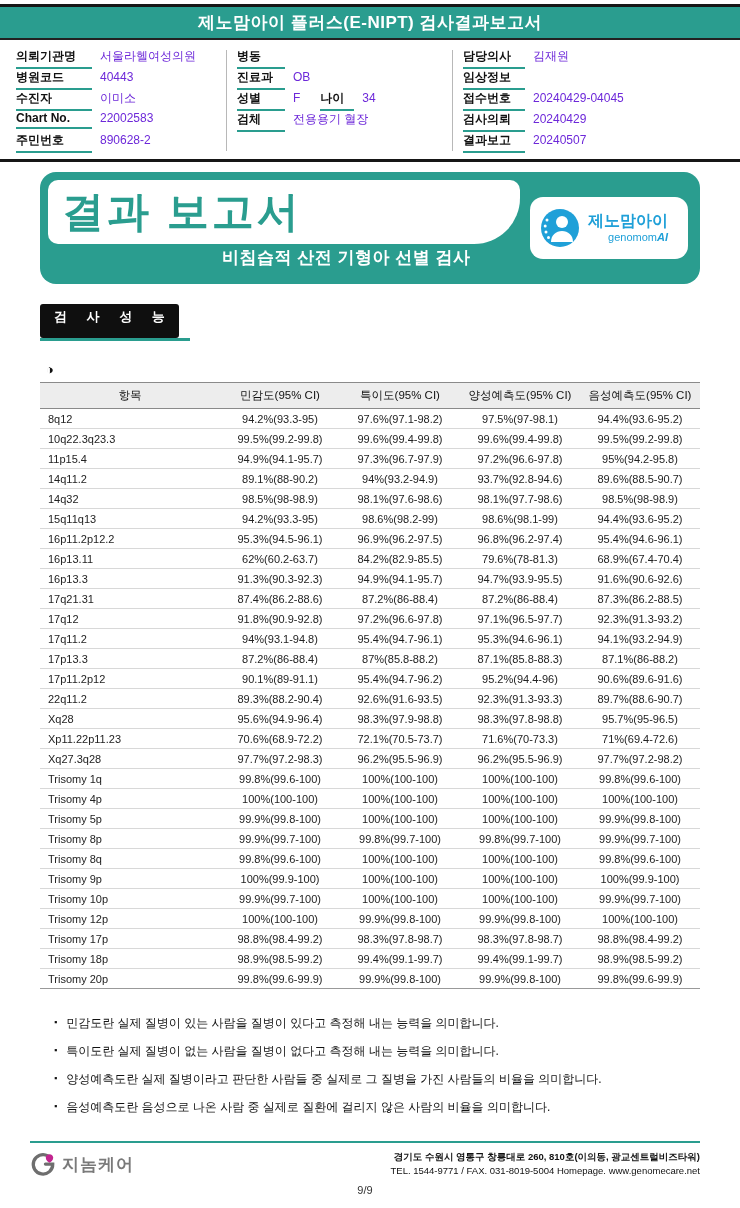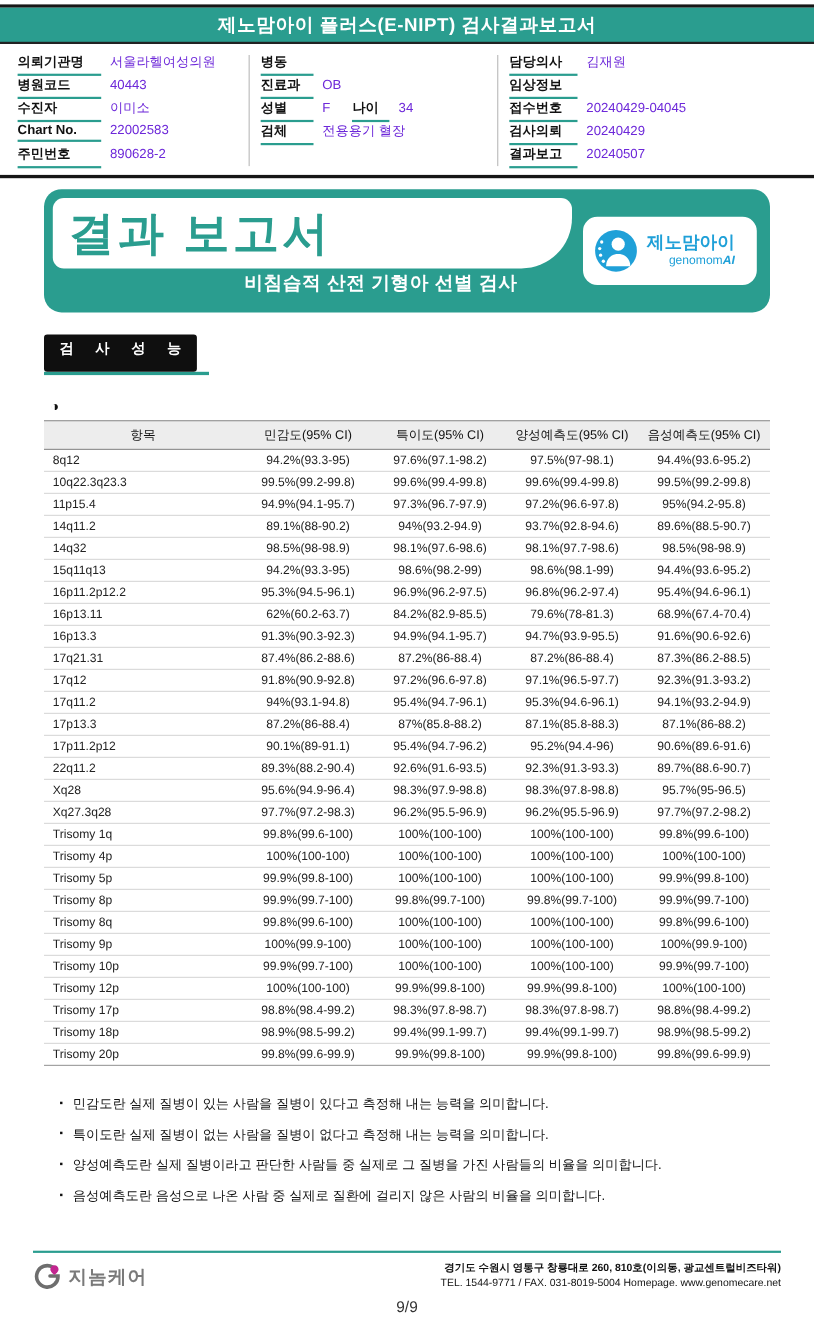--- a/index.html
+++ b/index.html
@@ -47,29 +47,29 @@
   .perf th { background:#ededed; font-size:11.5px; font-weight:400; color:#111; padding:5px 2px; border-top:1px solid #8a8a8a; border-bottom:1px solid #8a8a8a; }
   .perf th:first-child { width:180px; }
   .perf td { font-size:11px; color:#222; text-align:center; padding:3.5px 2px; border-bottom:1px solid #d8d8d8; white-space:nowrap; }
   .perf td:first-child { text-align:left; padding-left:8px; }
   .perf tbody tr:last-child td { border-bottom:1px solid #999; }
 
   .notes { margin:26px 40px 0 54px; list-style:none; }
   .note-item { display:flex; gap:9px; font-size:12px; color:#111; margin-bottom:11px; align-items:flex-start; }
   .note-bullet { font-size:9px; line-height:15px; color:#111; }
 
-  .page-footer { position:absolute; left:30px; right:30px; bottom:12px; }
+  .page-footer { position:absolute; left:30px; right:40px; bottom:12px; }
   .footer-rule { height:2px; background:#2A9D8F; }
   .footer-row { display:flex; justify-content:space-between; align-items:center; margin-top:7px; }
   .footer-logo { display:flex; align-items:center; gap:6px; }
   .gc-icon { width:26px; height:26px; }
   .genomecare-name { font-size:17px; font-weight:700; color:#7a7a7a; letter-spacing:1px; }
   .footer-address { text-align:right; font-size:9.5px; color:#111; line-height:1.55; }
   .addr-line1 { font-weight:700; }
-  .page-number { text-align:center; font-size:14px; color:#333; margin-top:5px; }
+  .page-number { text-align:center; font-size:11px; color:#333; margin-top:5px; }
 </style>
 </head>
 <body>
 
 <div class="page">
 
   <div class="top-line"></div>
 
   <header class="title-bar">
     <h1>제노맘아이 플러스(E-NIPT) 검사결과보고서</h1>
@@ -291,20 +291,27 @@
           <td>92.6%(91.6-93.5)</td>
           <td>92.3%(91.3-93.3)</td>
           <td>89.7%(88.6-90.7)</td>
         </tr>
         <tr>
           <td>Xq28</td>
           <td>95.6%(94.9-96.4)</td>
           <td>98.3%(97.9-98.8)</td>
           <td>98.3%(97.8-98.8)</td>
           <td>95.7%(95-96.5)</td>
+        </tr>
+        <tr>
+          <td>Xp11.22p11.23</td>
+          <td>70.6%(68.9-72.2)</td>
+          <td>72.1%(70.5-73.7)</td>
+          <td>71.6%(70-73.3)</td>
+          <td>71%(69.4-72.6)</td>
         </tr>
         <tr>
           <td>Xq27.3q28</td>
           <td>97.7%(97.2-98.3)</td>
           <td>96.2%(95.5-96.9)</td>
           <td>96.2%(95.5-96.9)</td>
           <td>97.7%(97.2-98.2)</td>
         </tr>
         <tr>
           <td>Trisomy 1q</td>

